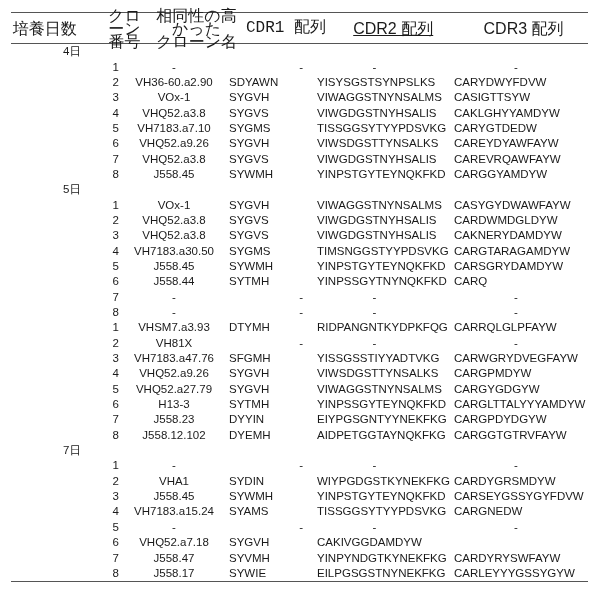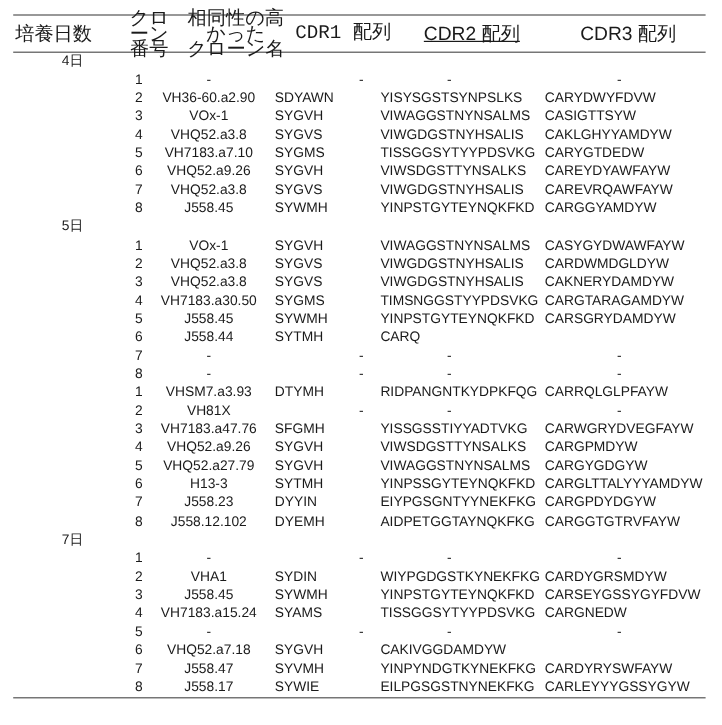--- a/index.html
+++ b/index.html
@@ -56,21 +56,21 @@
     .c-name { width: 86px; text-align: center; }
     .c-cdr1 { width: 86px; text-align: left; font-family: Liberation Mono, monospace; }
     .c-cdr2 { width: 137px; text-align: left; }
     .c-cdr3 { width: 134px; text-align: left; }
     .header .c-day { width: 70px; text-align: center; }
     .header .c-num { width: 50px; text-align: center; }
     .header .c-name { width: 100px; text-align: center; }
     .header .c-cdr1 { width: 86px; text-align: center; padding-left: 0; }
     .header .c-cdr2 { width: 137px; text-align: center; text-decoration: underline; }
     .header .c-cdr3 { width: 134px; text-align: center; }
-    .day-row .c-day { text-align: center; padding-left: 29px; box-sizing: border-box; }
+    .day-row .c-day { text-align: right; padding-left: 29px; box-sizing: border-box; }
     .spacer-day { width: 70px; }
     .d-num { width: 38px; text-align: right; box-sizing: border-box; }
     .d-name { width: 110px; text-align: center; }
     .d-cdr1 { width: 88px; text-align: left; }
     .d-cdr2 { width: 137px; text-align: left; }
     .d-cdr3 { width: 134px; text-align: left; }
     .d-cdr1.dash { text-align: right; padding-right: 14px; box-sizing: border-box; }
     .d-cdr2.dash { text-align: center; padding-right: 22px; box-sizing: border-box; }
     .d-cdr3.dash { text-align: center; padding-right: 10px; box-sizing: border-box; }
   </style>
@@ -206,20 +206,21 @@
         <div class="d-name">J558.45</div>
         <div class="d-cdr1">SYWMH</div>
         <div class="d-cdr2">YINPSTGYTEYNQKFKD</div>
         <div class="d-cdr3">CARSGRYDAMDYW</div>
       </div>
       <div class="row">
         <div class="spacer-day"></div>
         <div class="d-num">6</div>
         <div class="d-name">J558.44</div>
         <div class="d-cdr1">SYTMH</div>
+        <div class="d-cdr2">YINPSSGYTNYNQKFKD</div>
         <div class="d-cdr3">CARQ</div>
       </div>
       <div class="row">
         <div class="spacer-day"></div>
         <div class="d-num">7</div>
         <div class="d-name">-</div>
         <div class="d-cdr1 dash">-</div>
         <div class="d-cdr2 dash">-</div>
         <div class="d-cdr3 dash">-</div>
       </div>

